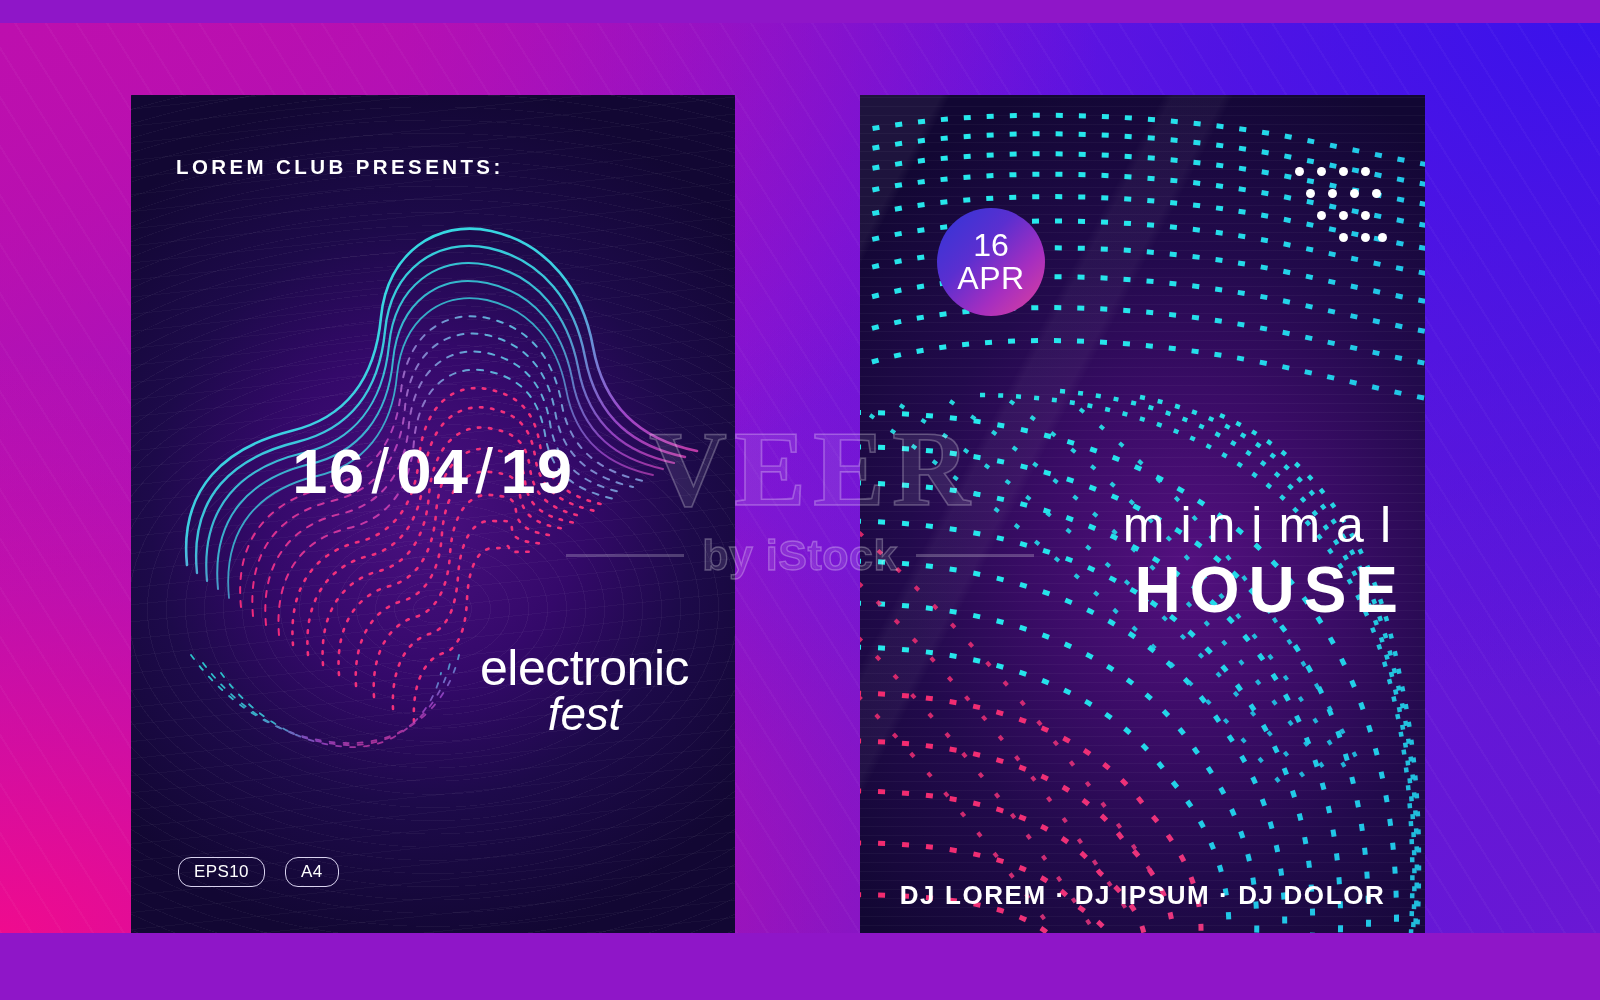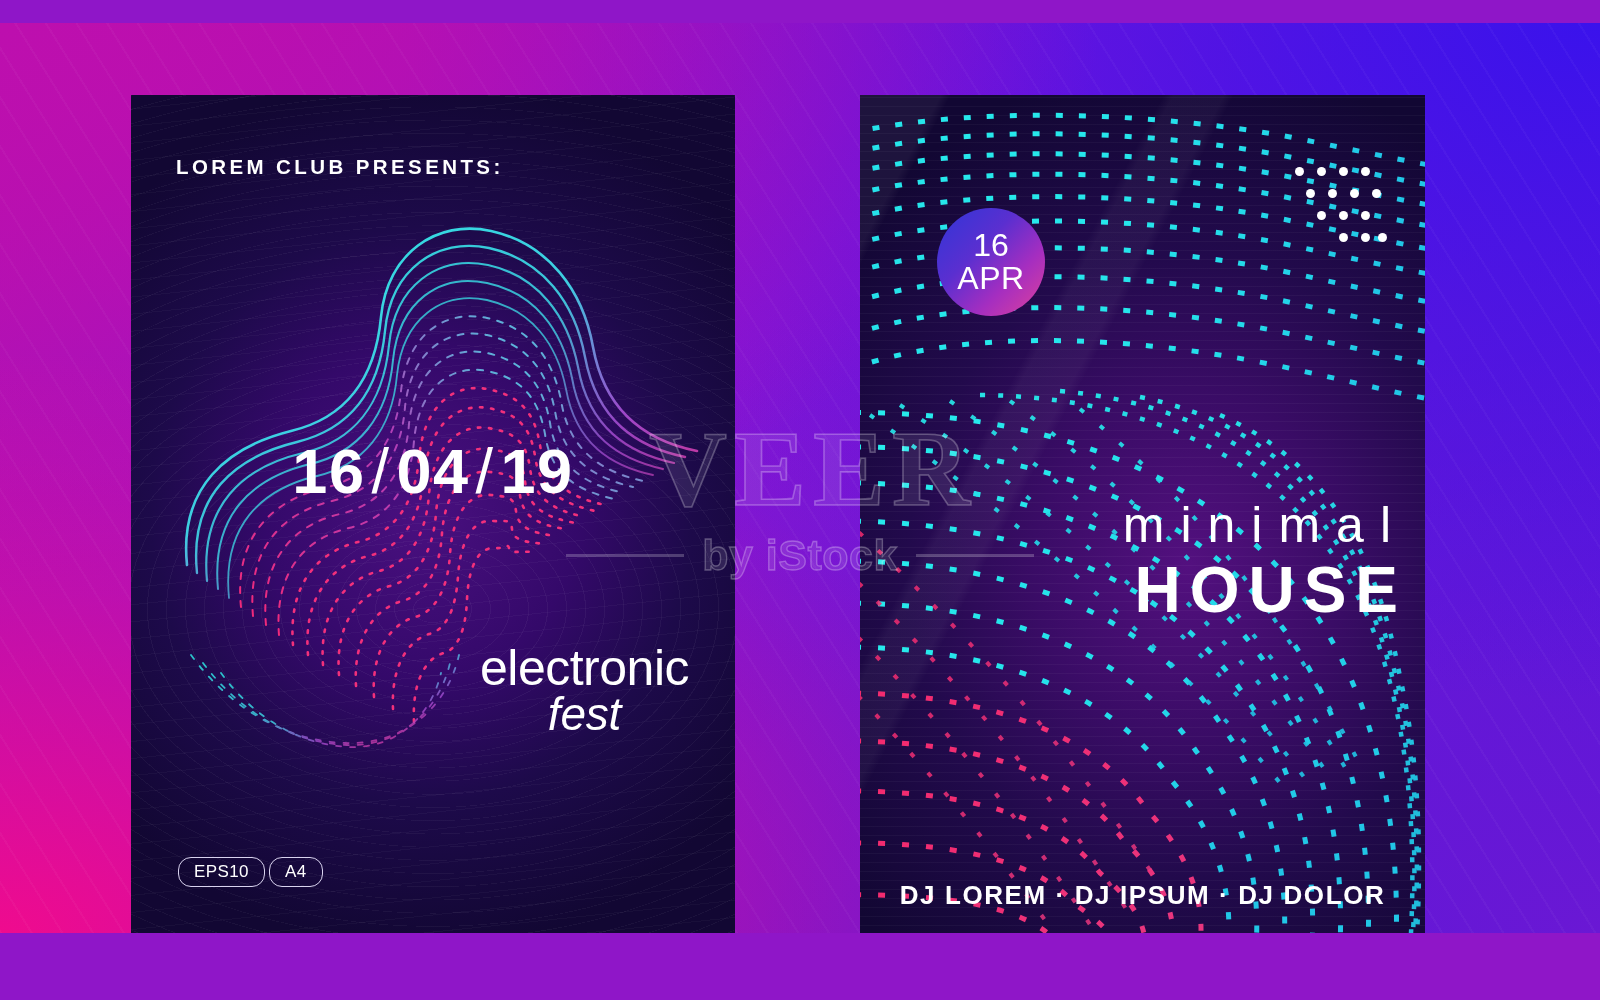--- a/index.html
+++ b/index.html
@@ -61,21 +61,21 @@
   }
   .l-date .sl{font-weight:300;padding:0 6px;}
   .l-title{
     position:absolute;right:46px;top:550px;text-align:center;color:#fff;
     line-height:.92;
   }
   .l-title .t1{font-size:50px;font-weight:500;letter-spacing:-.5px;display:block;}
   .l-title .t2{font-size:46px;font-weight:300;letter-spacing:-.2px;display:block;margin-top:4px;}
   .l-title .t3{font-size:46px;font-weight:300;letter-spacing:-.2px;display:block;margin-top:2px;font-style:italic;}
 
-  .badges{position:absolute;left:39px;bottom:48px;display:flex;gap:4px;padding-left:8px;}
+  .badges{position:absolute;left:39px;bottom:48px;display:flex;gap:20px;padding-left:8px;}
   .badge{
     border:1.6px solid #d9d3ef;border-radius:13px;color:#fff;
     font-size:17px;letter-spacing:.4px;padding:5px 15px 6px;line-height:1;
   }
 
   
   #poster-right{ left:860px; top:72px; width:565px; height:840px;
     background:
       radial-gradient(80% 60% at 58% 56%, #53107f 0%, #3a0c66 34%, #220a4c 62%, #120733 100%);
   }

